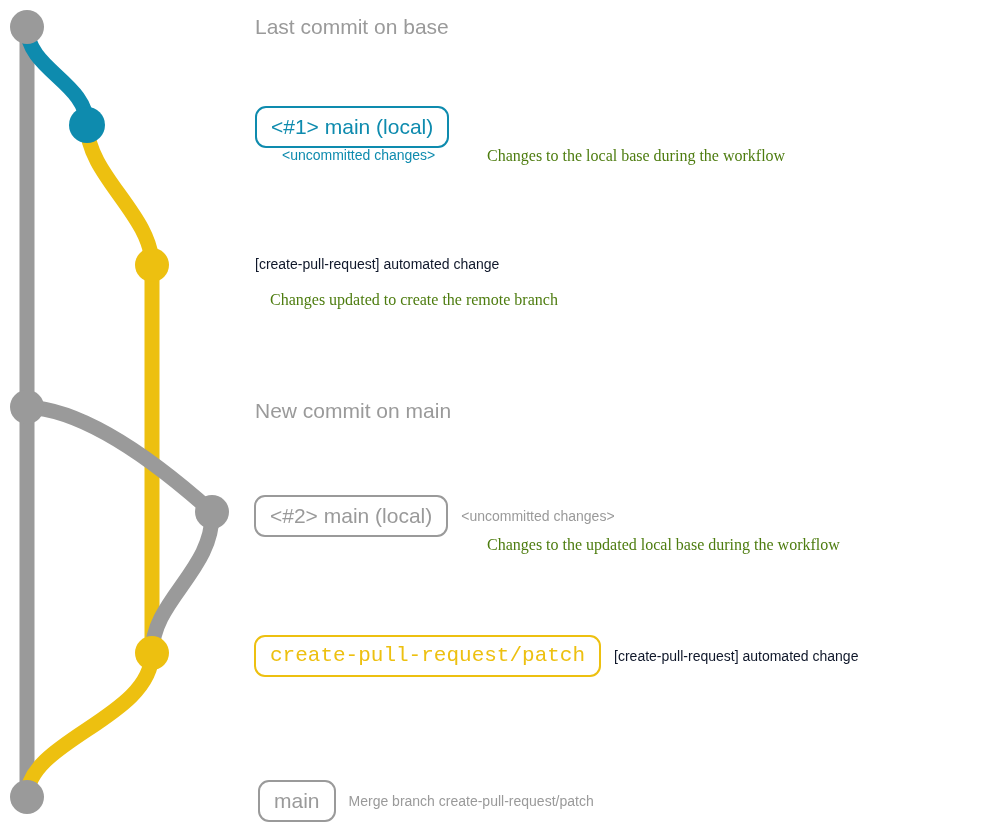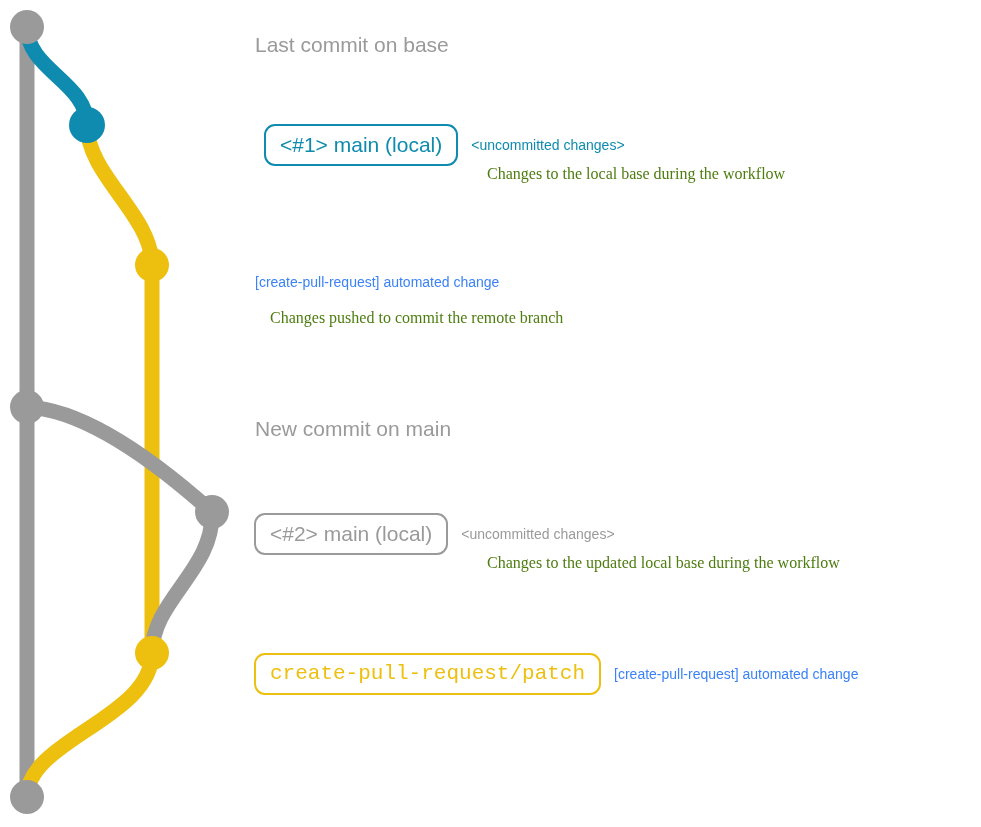--- a/index.html
+++ b/index.html
@@ -26,21 +26,20 @@
     height: 827px;
   }
 
   
   .layer {
     position: absolute;
     left: 0;
     top: 0;
     width: 981px;
     height: 652px;
-    margin-top: 18px;
   }
   .row-inline {
     position: absolute;
     display: flex;
     align-items: center;
   }
 
   
   .badge {
     display: inline-block;
@@ -70,21 +69,21 @@
   }
 
   
   .headline {
     font-family: "Liberation Sans", sans-serif;
     font-size: 14px;
     line-height: 1;
     white-space: nowrap;
   }
   .headline.teal   { color: #0e8bae; }
-  .headline.yellow { color: #3b82f6; }
+  .headline.yellow { color: #0f172a; }
   .headline.gray   { color: #9a9a9a; }
 
   
   .caption {
     position: absolute;
     font-family: "Liberation Sans", sans-serif;
     font-size: 21px;
     line-height: 1;
     color: #9a9a9a;
     white-space: nowrap;
@@ -127,37 +126,41 @@
     <circle cx="27" cy="407" r="17" fill="#9a9a9a"></circle>
     <circle cx="212" cy="512" r="17" fill="#9a9a9a"></circle>
     <circle cx="152" cy="653" r="17" fill="#edc010"></circle>
     <circle cx="27" cy="797" r="17" fill="#9a9a9a"></circle>
   </svg>
 
   <div class="layer">
 
     <div class="caption" style="left:255px; top:16px;">Last commit on base</div>
 
-    <div class="row-inline" style="left:264px; top:106px;">
+    <div class="row-inline" style="left:255px; top:106px;flex-direction:column;">
       <span class="badge teal">&lt;#1&gt; main (local)</span>
       <span class="headline teal" style="margin-left:13px;">&lt;uncommitted changes&gt;</span>
     </div>
     <div class="subtext" style="left:487px; top:148px;">Changes to the local base during the workflow</div>
 
     <div class="headline yellow" style="position:absolute; left:255px; top:257px;">[create-pull-request] automated change</div>
-    <div class="subtext" style="left:270px; top:292px;">Changes pushed to commit the remote branch</div>
+    <div class="subtext" style="left:270px; top:292px;">Changes updated to create the remote branch</div>
 
     <div class="caption" style="left:255px; top:400px;">New commit on main</div>
 
     <div class="row-inline" style="left:254px; top:495px;justify-content:space-between;">
       <span class="badge gray">&lt;#2&gt; main (local)</span>
       <span class="headline gray" style="margin-left:13px;">&lt;uncommitted changes&gt;</span>
     </div>
     <div class="subtext" style="left:487px; top:537px;text-align:right;">Changes to the updated local base during the workflow</div>
 
     <div class="row-inline" style="left:254px; top:635px;">
       <span class="badge yellow">create-pull-request/patch</span>
       <span class="headline yellow" style="margin-left:13px;">[create-pull-request] automated change</span>
     </div>
 
+    <div class="row-inline" style="left:258px; top:780px;">
+      <span class="badge gray">main</span>
+      <span class="headline gray" style="margin-left:13px;">Merge branch create-pull-request/patch</span>
+    </div>
 
   </div>
 </div>
 
 </body></html>

